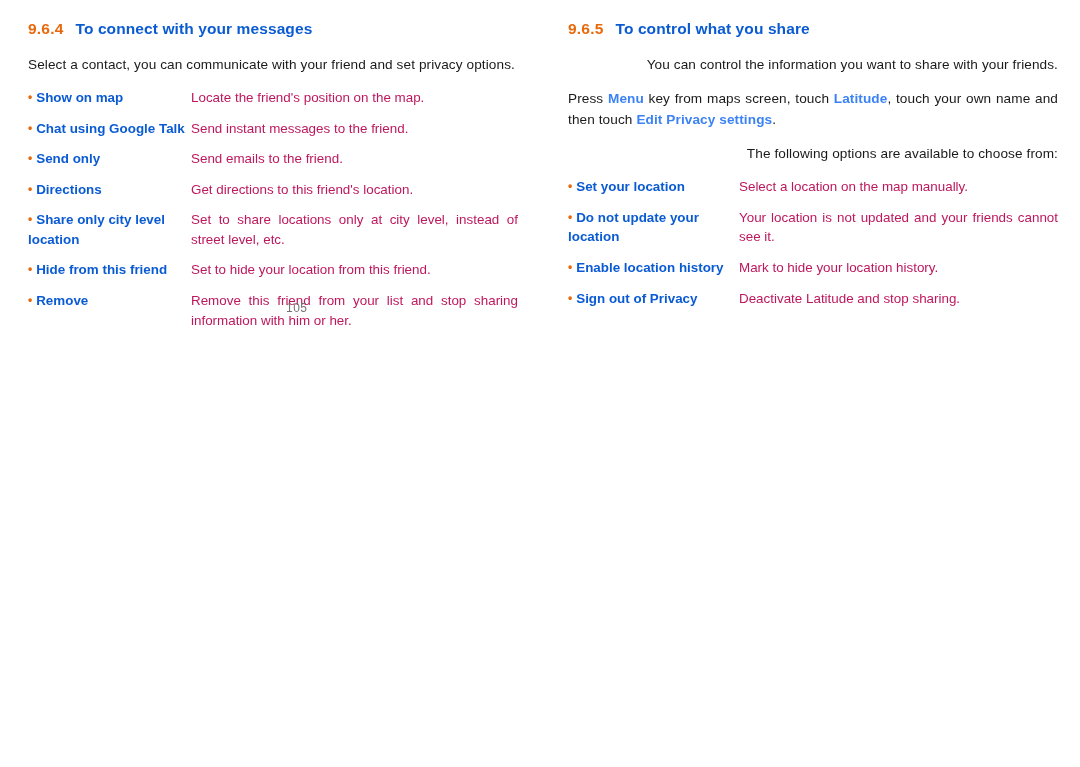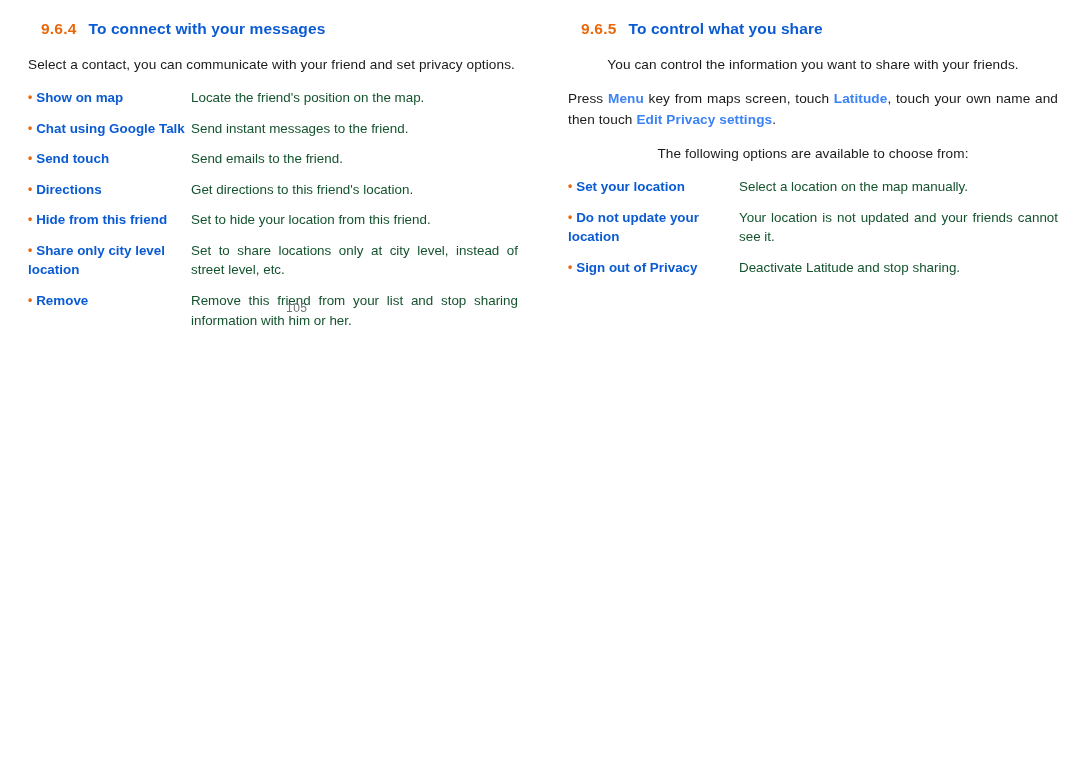--- a/index.html
+++ b/index.html
@@ -27,21 +27,21 @@
     top: 20px;
     width: 490px;
   }
   .col-left { left: 28px; }
   .col-right { left: 568px; }
 
   .sec-head {
     display: flex;
     align-items: flex-end;
     gap: 12px;
-    margin: 0 0 16px 13px;
+    margin: 0 0 16px 0;
   }
   .sec-num {
     color: #E8690B;
     font-size: 15.5px;
     font-weight: bold;
     letter-spacing: 0.2px;
   }
   .sec-title {
     color: #0A5BD3;
     font-size: 15.5px;
@@ -50,21 +50,21 @@
   }
 
   .para {
     font-size: 13.6px;
     line-height: 1.55;
     color: #1a1a1a;
     margin: 8px 0 13px 0;
     text-align: justify;
     letter-spacing: 0.1px;
   }
-  .para.nojust { text-align: center; }
+  .para.nojust { text-align: right; }
   .para b {
     font-weight: bold;
     color: #3b82f6;
   }
 
   table.opts {
     border-collapse: collapse;
     width: 100%;
     margin-top: 6px;
   }
@@ -81,21 +81,21 @@
     padding-right: 8px;
   }
   td.term .bullet {
     color: #E8690B;
     font-weight: bold;
     margin-right: 4px;
     font-size: 12px;
     vertical-align: 1px;
   }
   td.desc {
-    color: #14532d;
+    color: #be185d;
     text-align: justify;
   }
 
   .left-col-term { width: 163px; }
   .right-col-term { width: 171px; }
 
   .pagenum {
     position: absolute;
     bottom: 26px;
     font-size: 12px;
@@ -121,34 +121,34 @@
       <tbody id="left-options-body">
           <tr>
             <td class="term left-col-term"><span class="bullet">•</span><span>Show on map</span></td>
             <td class="desc">Locate the friend's position on the map.</td>
           </tr>
           <tr>
             <td class="term left-col-term"><span class="bullet">•</span><span>Chat using Google Talk</span></td>
             <td class="desc">Send instant messages to the friend.</td>
           </tr>
           <tr>
-            <td class="term left-col-term"><span class="bullet">•</span><span>Send touch</span></td>
+            <td class="term left-col-term"><span class="bullet">•</span><span>Send only</span></td>
             <td class="desc">Send emails to the friend.</td>
           </tr>
           <tr>
             <td class="term left-col-term"><span class="bullet">•</span><span>Directions</span></td>
             <td class="desc">Get directions to this friend's location.</td>
           </tr>
           <tr>
+            <td class="term left-col-term"><span class="bullet">•</span><span>Share only city level location</span></td>
+            <td class="desc">Set to share locations only at city level, instead of street level, etc.</td>
+          </tr>
+          <tr>
             <td class="term left-col-term"><span class="bullet">•</span><span>Hide from this friend</span></td>
             <td class="desc">Set to hide your location from this friend.</td>
-          </tr>
-          <tr>
-            <td class="term left-col-term"><span class="bullet">•</span><span>Share only city level location</span></td>
-            <td class="desc">Set to share locations only at city level, instead of street level, etc.</td>
           </tr>
           <tr>
             <td class="term left-col-term"><span class="bullet">•</span><span>Remove</span></td>
             <td class="desc">Remove this friend from your list and stop sharing information with him or her.</td>
           </tr>
         </tbody>
     </table>
 
     <div class="pagenum left">105</div>
   </div>
@@ -169,20 +169,24 @@
       <tbody id="right-options-body">
           <tr>
             <td class="term right-col-term"><span class="bullet">•</span><span>Set your location</span></td>
             <td class="desc">Select a location on the map manually.</td>
           </tr>
           <tr>
             <td class="term right-col-term"><span class="bullet">•</span><span>Do not update your location</span></td>
             <td class="desc">Your location is not updated and your friends cannot see it.</td>
           </tr>
           <tr>
+            <td class="term right-col-term"><span class="bullet">•</span><span>Enable location history</span></td>
+            <td class="desc">Mark to hide your location history.</td>
+          </tr>
+          <tr>
             <td class="term right-col-term"><span class="bullet">•</span><span>Sign out of Privacy</span></td>
             <td class="desc">Deactivate Latitude and stop sharing.</td>
           </tr>
         </tbody>
     </table>
 
   </div>
 
 </div>
 

